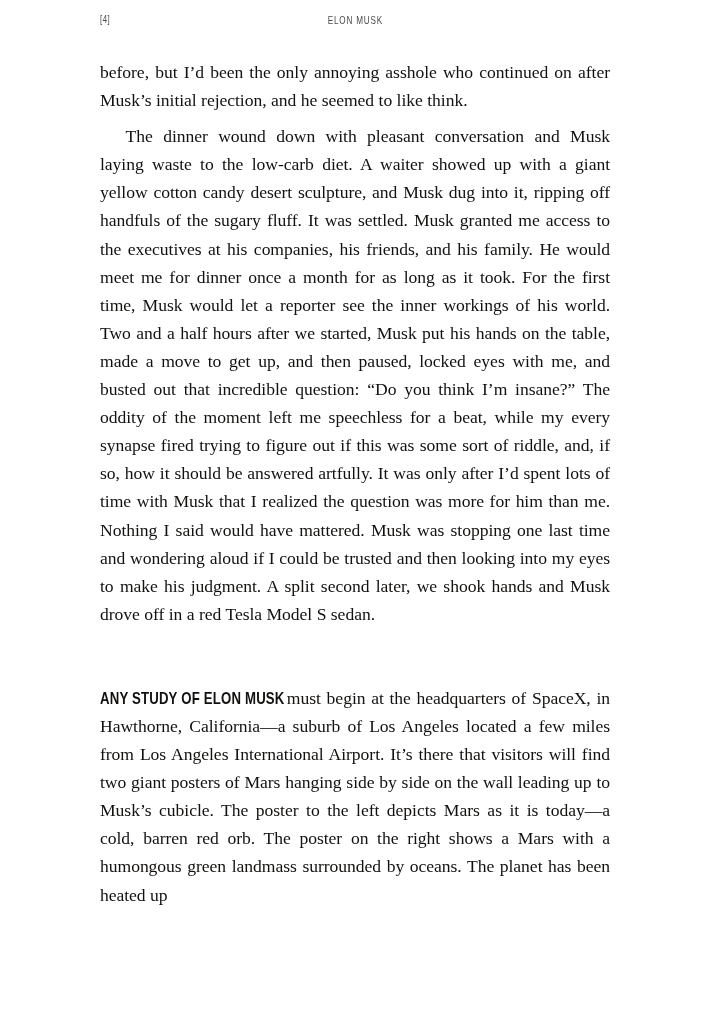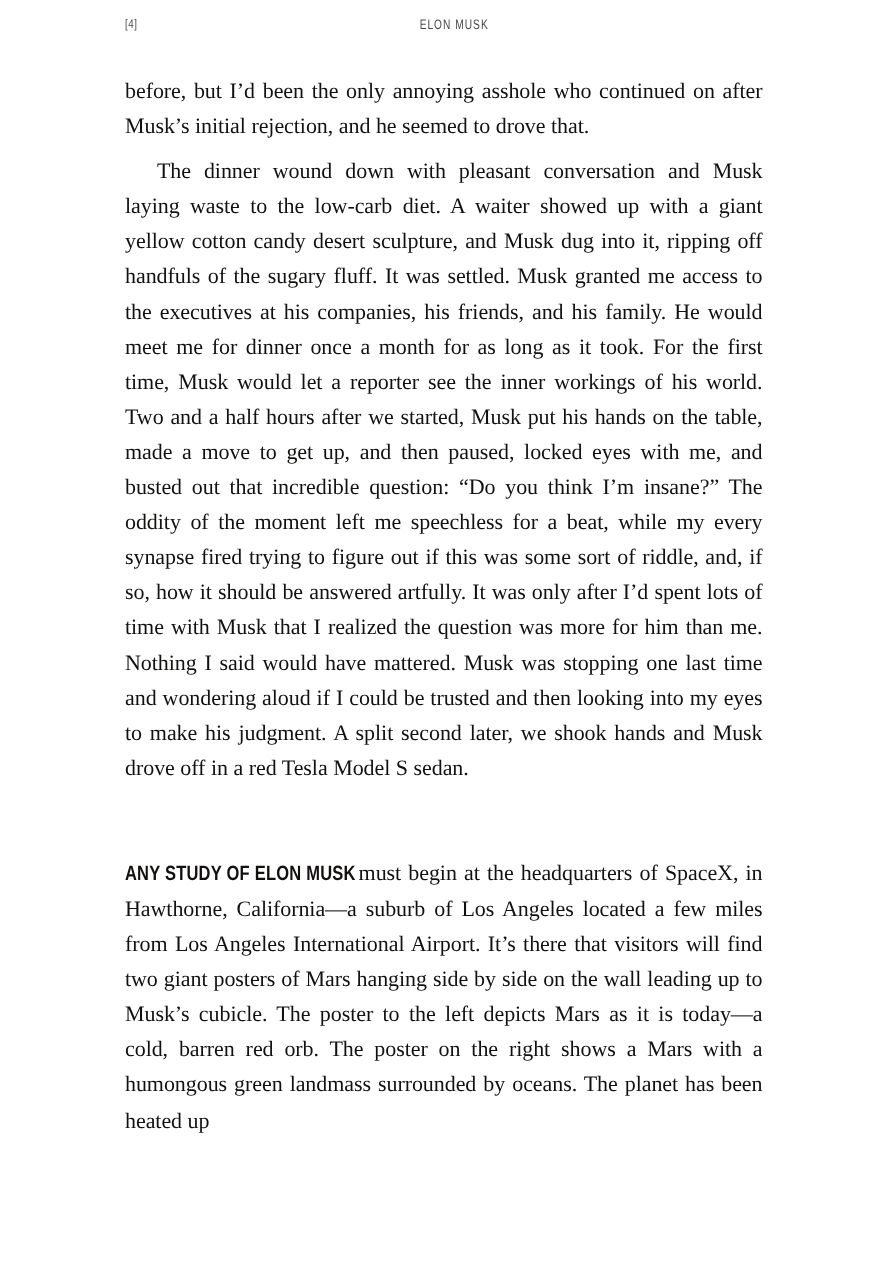--- a/index.html
+++ b/index.html
@@ -42,21 +42,21 @@
     font-family: "Liberation Sans Narrow", "Liberation Sans", sans-serif;
     font-size: 10px;
     letter-spacing: 0.6px;
     color: #4a4a4a;
     transform: scaleX(0.78);
     transform-origin: left center;
     white-space: nowrap;
   }
   .running-title {
     position: absolute;
-    left: 8px;
+    left: 0;
     top: 0;
     width: 510px;
     text-align: center;
     font-family: "Liberation Sans Narrow", "Liberation Sans", sans-serif;
     font-size: 11px;
     letter-spacing: 1.1px;
     color: #4a4a4a;
     white-space: nowrap;
   }
   .running-title .inner {
@@ -113,21 +113,21 @@
 
 <div class="page">
 
   <div class="running-head">
     <span class="folio">[4]</span>
     <div class="running-title"><span class="inner">ELON MUSK</span></div>
   </div>
 
   <div class="textblock">
 
-    <p class="body">before, but I’d been the only annoying asshole who continued on after Musk’s initial rejection, and he seemed to drove that.</p>
+    <p class="body">before, but I’d been the only annoying asshole who continued on after Musk’s initial rejection, and he seemed to like think.</p>
 
     <p class="body indent">The dinner wound down with pleasant conversation and Musk laying waste to the low-carb diet. A waiter showed up with a giant yellow cotton candy desert sculpture, and Musk dug into it, ripping off handfuls of the sugary fluff. It was settled. Musk granted me access to the executives at his companies, his friends, and his family. He would meet me for dinner once a month for as long as it took. For the first time, Musk would let a reporter see the inner workings of his world. Two and a half hours after we started, Musk put his hands on the table, made a move to get up, and then paused, locked eyes with me, and busted out that incredible question: “Do you think I’m insane?” The oddity of the moment left me speechless for a beat, while my every synapse fired trying to figure out if this was some sort of riddle, and, if so, how it should be answered artfully. It was only after I’d spent lots of time with Musk that I realized the question was more for him than me. Nothing I said would have mattered. Musk was stopping one last time and wondering aloud if I could be trusted and then looking into my eyes to make his judgment. A split second later, we shook hands and Musk drove off in a red Tesla Model S sedan.</p>
 
     <div class="section-gap"></div>
 
     <p class="body"><span class="runin">ANY STUDY OF ELON MUSK</span><span> must begin at the headquarters of SpaceX, in Hawthorne, California—a suburb of Los Angeles located a few miles from Los Angeles International Airport. It’s there that visitors will find two giant posters of Mars hanging side by side on the wall leading up to Musk’s cubicle. The poster to the left depicts Mars as it is today—a cold, barren red orb. The poster on the right shows a Mars with a humongous green landmass surrounded by oceans. The planet has been heated up</span></p>
 
   </div>
 
 </div>

